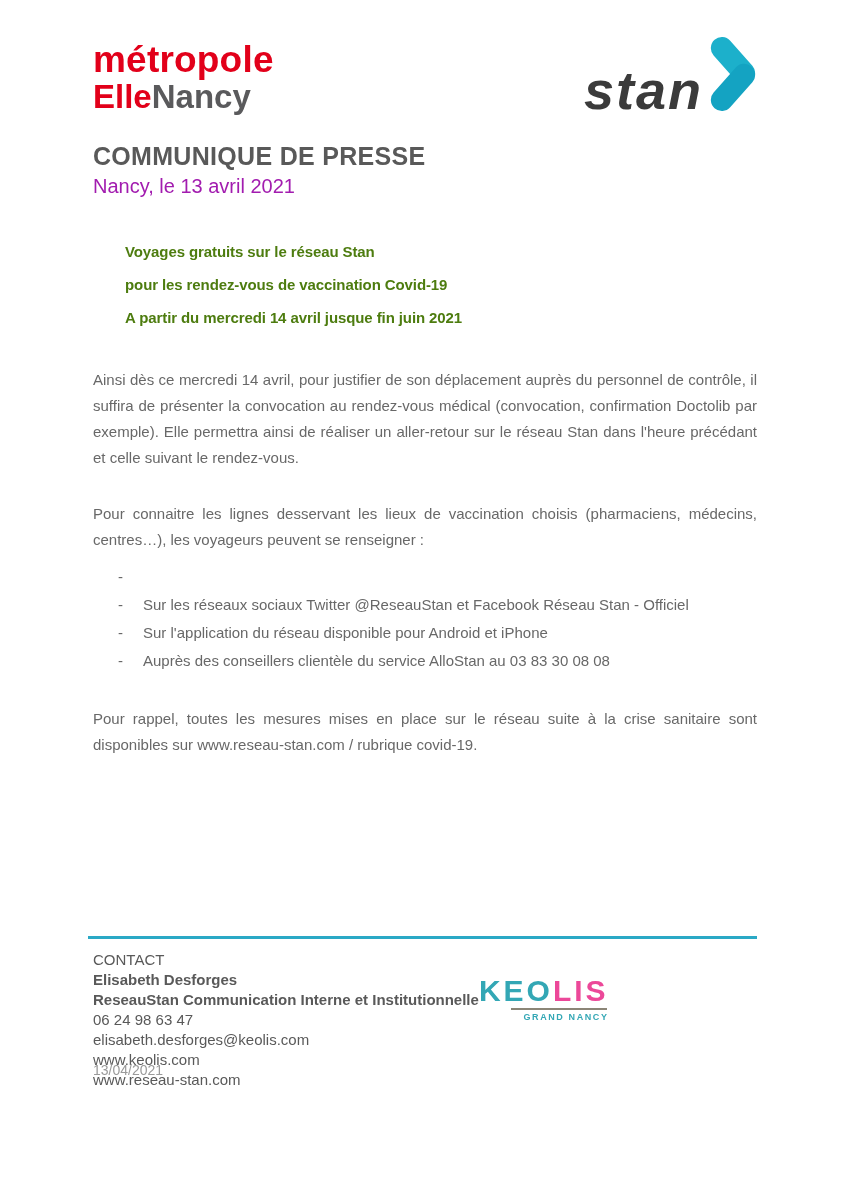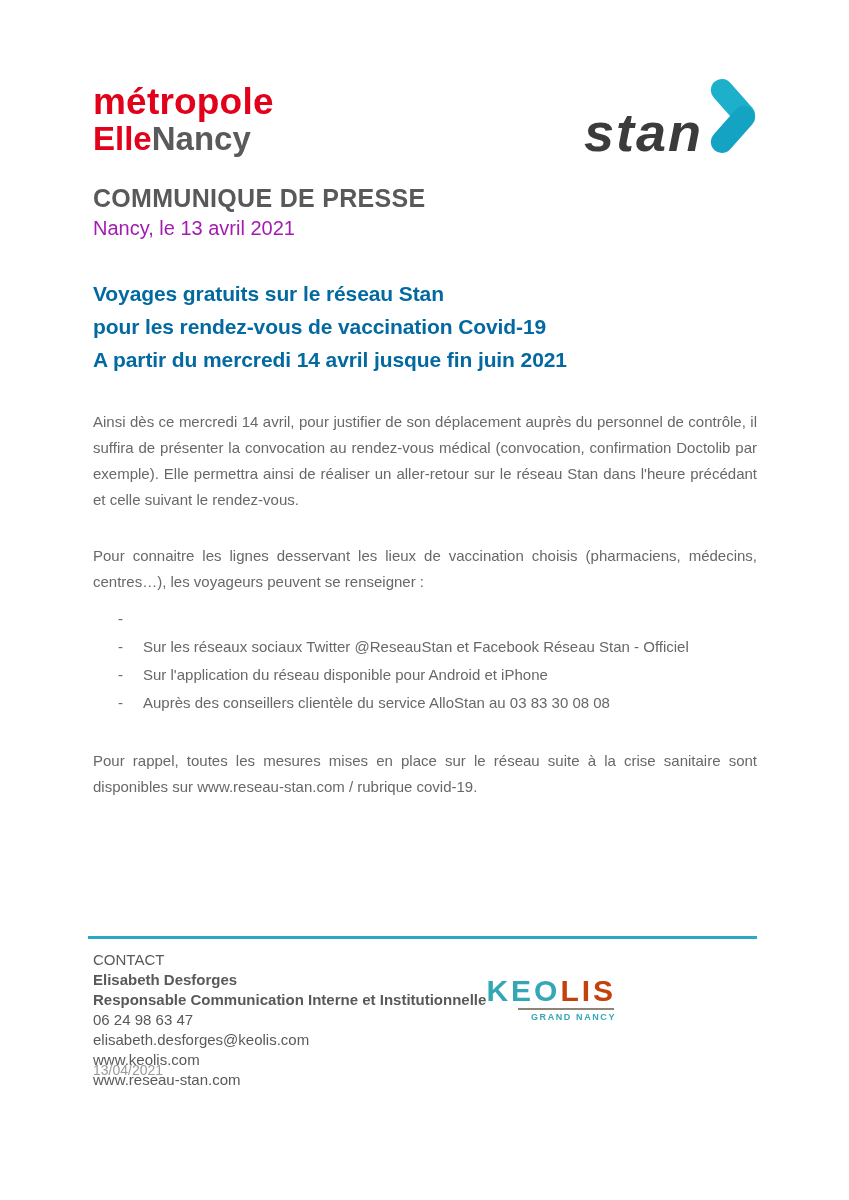--- a/index.html
+++ b/index.html
@@ -4,60 +4,60 @@
 <style>
   * { margin:0; padding:0; box-sizing:border-box; }
   html,body { background:#ffffff; }
   .page {
     width:849px; height:1200px; background:#ffffff; position:relative;
     font-family:"Liberation Sans", sans-serif; overflow:hidden; margin:0 auto;
   }
   .content { padding:0 92px 0 93px; }
 
   
-  .header { display:flex; justify-content:space-between; align-items:flex-start; padding-top:83px; }
+  .header { display:flex; justify-content:space-between; align-items:flex-start; padding-top:41px; }
   .metropole { line-height:1.02; }
   .metropole-line1 { color:#e2001a; font-size:37px; font-weight:bold; letter-spacing:0.2px; display:block; }
   .metropole-line2 { font-size:33px; font-weight:bold; display:block; margin-top:1px; }
   .metropole-grand { color:#e2001a; }
   .metropole-nancy { color:#5a5a5c; }
 
   .stan-logo { display:flex; align-items:flex-end; margin-top:-6px; }
   .stan-word { font-size:54px; font-weight:bold; font-style:italic; color:#3b3b3b; letter-spacing:2px; line-height:1; margin-top:12px; }
   .stan-icon { margin-left:6px; }
 
   
   .title-block { margin-top:24px; }
   .title { font-size:25px; font-weight:bold; color:#595959; letter-spacing:0.3px; line-height:1.2; }
   .dateline { font-size:20px; color:#a21caf; margin-top:4px; }
 
   
   .headline { margin-top:37px; }
-  .headline div { font-size:21px; font-weight:bold; color:#0369a1; line-height:33px; letter-spacing:-0.1px; }
+  .headline div { font-size:15px; font-weight:bold; color:#4d7c0f; line-height:33px; letter-spacing:-0.1px;margin-left:32px; }
 
   
   .para { font-size:15px; color:#686868; line-height:26px; text-align:justify; }
   .p1 { margin-top:31px; }
   .p2 { margin-top:33px; }
   .p3 { margin-top:30px; }
   .p4 { margin-top:31px; }
   .bullets { margin-top:10px; }
   .bullet { display:flex; padding-left:25px; font-size:15px; color:#686868; line-height:28px; }
   .bullet .dash { width:25px; flex:0 0 25px; }
 
   
   .footer { position:absolute; left:88px; right:92px; top:936px; }
   .footer-rule { height:3px; background:#2aa9c6; }
   .footer-row { display:flex; justify-content:flex-start; align-items:flex-start; margin-top:11px; }
   .contact { padding-left:5px; font-size:15px; color:#595959; line-height:20px; }
   .contact .bold { font-weight:bold; }
   .keolis { margin-top:26px; text-align:right; }
   .keolis-word { font-size:30px; font-weight:bold; letter-spacing:3px; line-height:1; }
   .keolis-keo { color:#33a7b5; }
-  .keolis-lis { color:#c2410c; }
+  .keolis-lis { color:#ec4899; }
   .keolis-rule { height:2px; background:#8b8577; width:96px; margin:2px 2px 2px auto; }
   .keolis-sub { font-size:9px; font-weight:bold; color:#33a7b5; letter-spacing:1.6px; }
 
   .footer-date { position:absolute; left:93px; top:1062px; font-size:14px; color:#9a9a9a; }
 </style>
 </head>
 <body>
 
 <div class="page">
   <div class="content">
@@ -115,21 +115,21 @@
     <p class="para p4">Pour rappel, toutes les mesures mises en place sur le réseau suite à la crise sanitaire sont disponibles sur www.reseau-stan.com / rubrique covid-19.</p>
 
   </div>
 
   <div class="footer">
     <div class="footer-rule"></div>
     <div class="footer-row">
       <div class="contact">
         <div>CONTACT</div>
         <div class="bold">Elisabeth Desforges</div>
-        <div class="bold">Responsable Communication Interne et Institutionnelle</div>
+        <div class="bold">ReseauStan Communication Interne et Institutionnelle</div>
         <div>06 24 98 63 47</div>
         <div>elisabeth.desforges@keolis.com</div>
         <div>www.keolis.com</div>
         <div>www.reseau-stan.com</div>
       </div>
       <div class="keolis">
         <div class="keolis-word"><span class="keolis-keo">KEO</span><span class="keolis-lis">LIS</span></div>
         <div class="keolis-rule"></div>
         <div class="keolis-sub">GRAND NANCY</div>
       </div>

